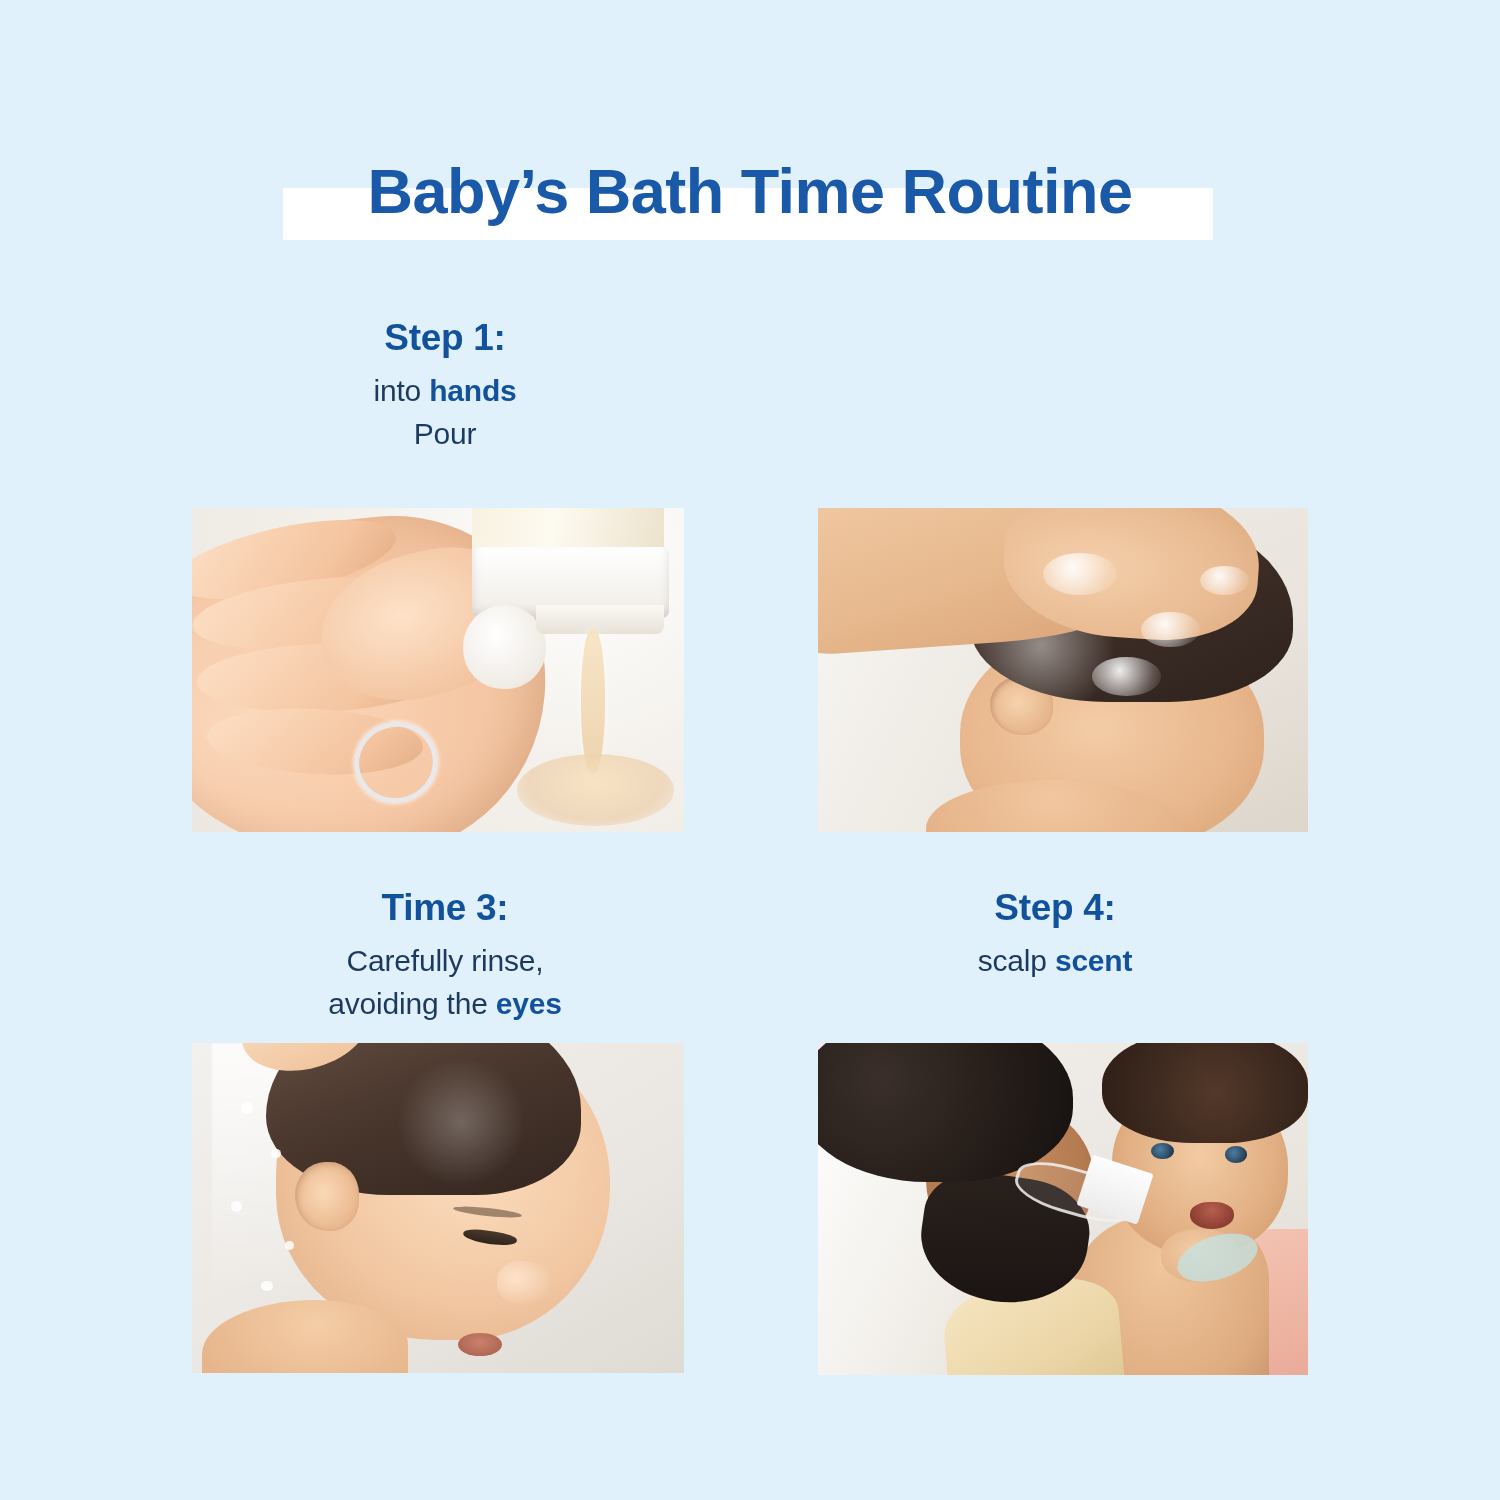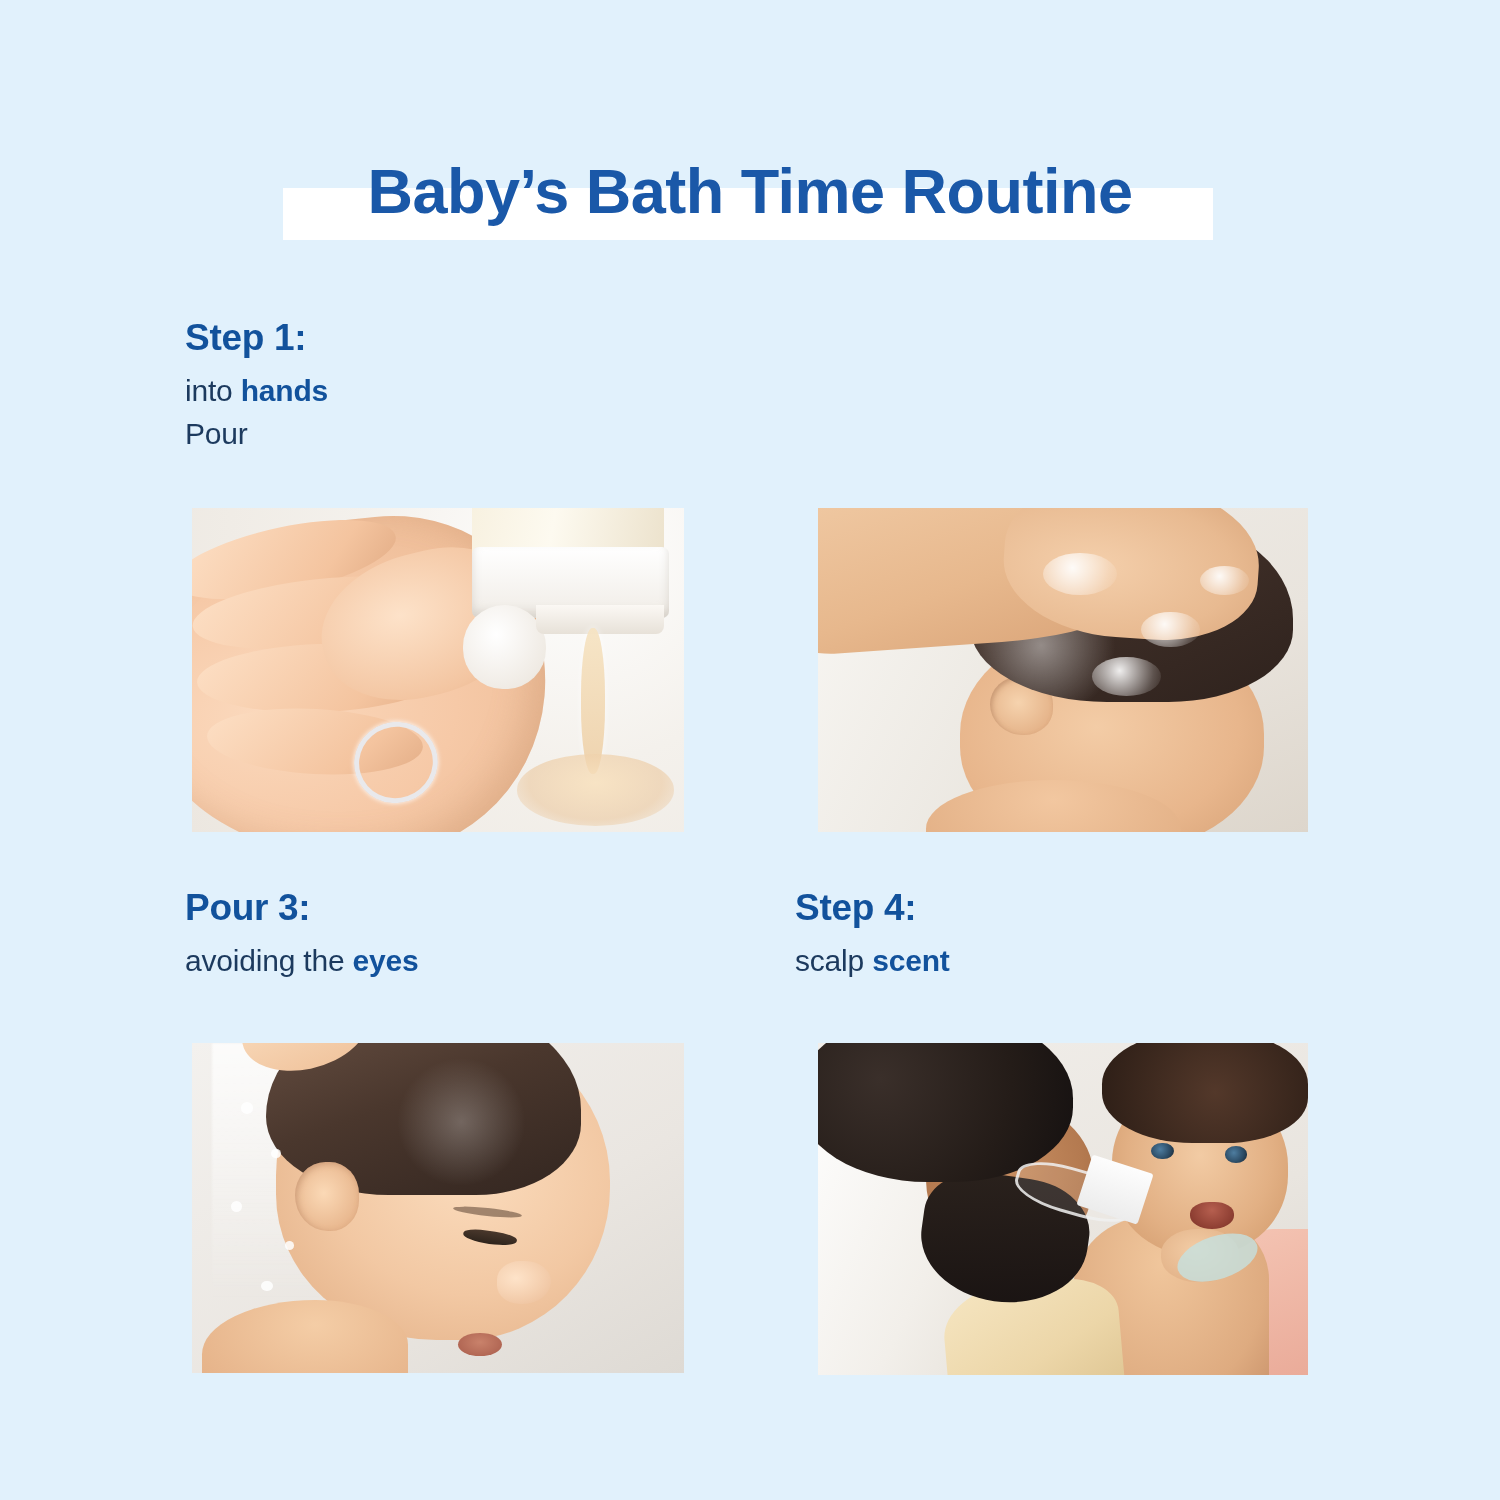--- a/index.html
+++ b/index.html
@@ -39,21 +39,21 @@
     font-weight: bold;
     letter-spacing: -0.5px;
     color: #1a58a8;
     white-space: nowrap;
   }
 
   
   .step-block {
     position: absolute;
     width: 520px;
-    text-align: left;
+    text-align: center;
   }
   .step-block.col-left  { left: 185px; }
   .step-block.col-right { left: 795px; }
   .step-block.row-one   { top: 318px; }
   .step-block.row-two   { top: 888px; }
 
   .step-heading {
     font-size: 37px;
     font-weight: bold;
     color: #12529c;
@@ -391,21 +391,24 @@
     <div class="step-line">
       <span>into </span><b>hands</b>
     </div>
     <div class="step-line">
       <span>Pour</span>
     </div>
   </div>
 
 
   <div class="step-block col-left row-two">
-    <div class="step-heading">Pour 3:</div>
+    <div class="step-heading">Time 3:</div>
+    <div class="step-line">
+      <span>Carefully rinse,</span>
+    </div>
     <div class="step-line">
       <span>avoiding the </span><b>eyes</b>
     </div>
   </div>
 
   <div class="step-block col-right row-two">
     <div class="step-heading">Step 4:</div>
     <div class="step-line">
       <span>scalp </span><b>scent</b>
     </div>

